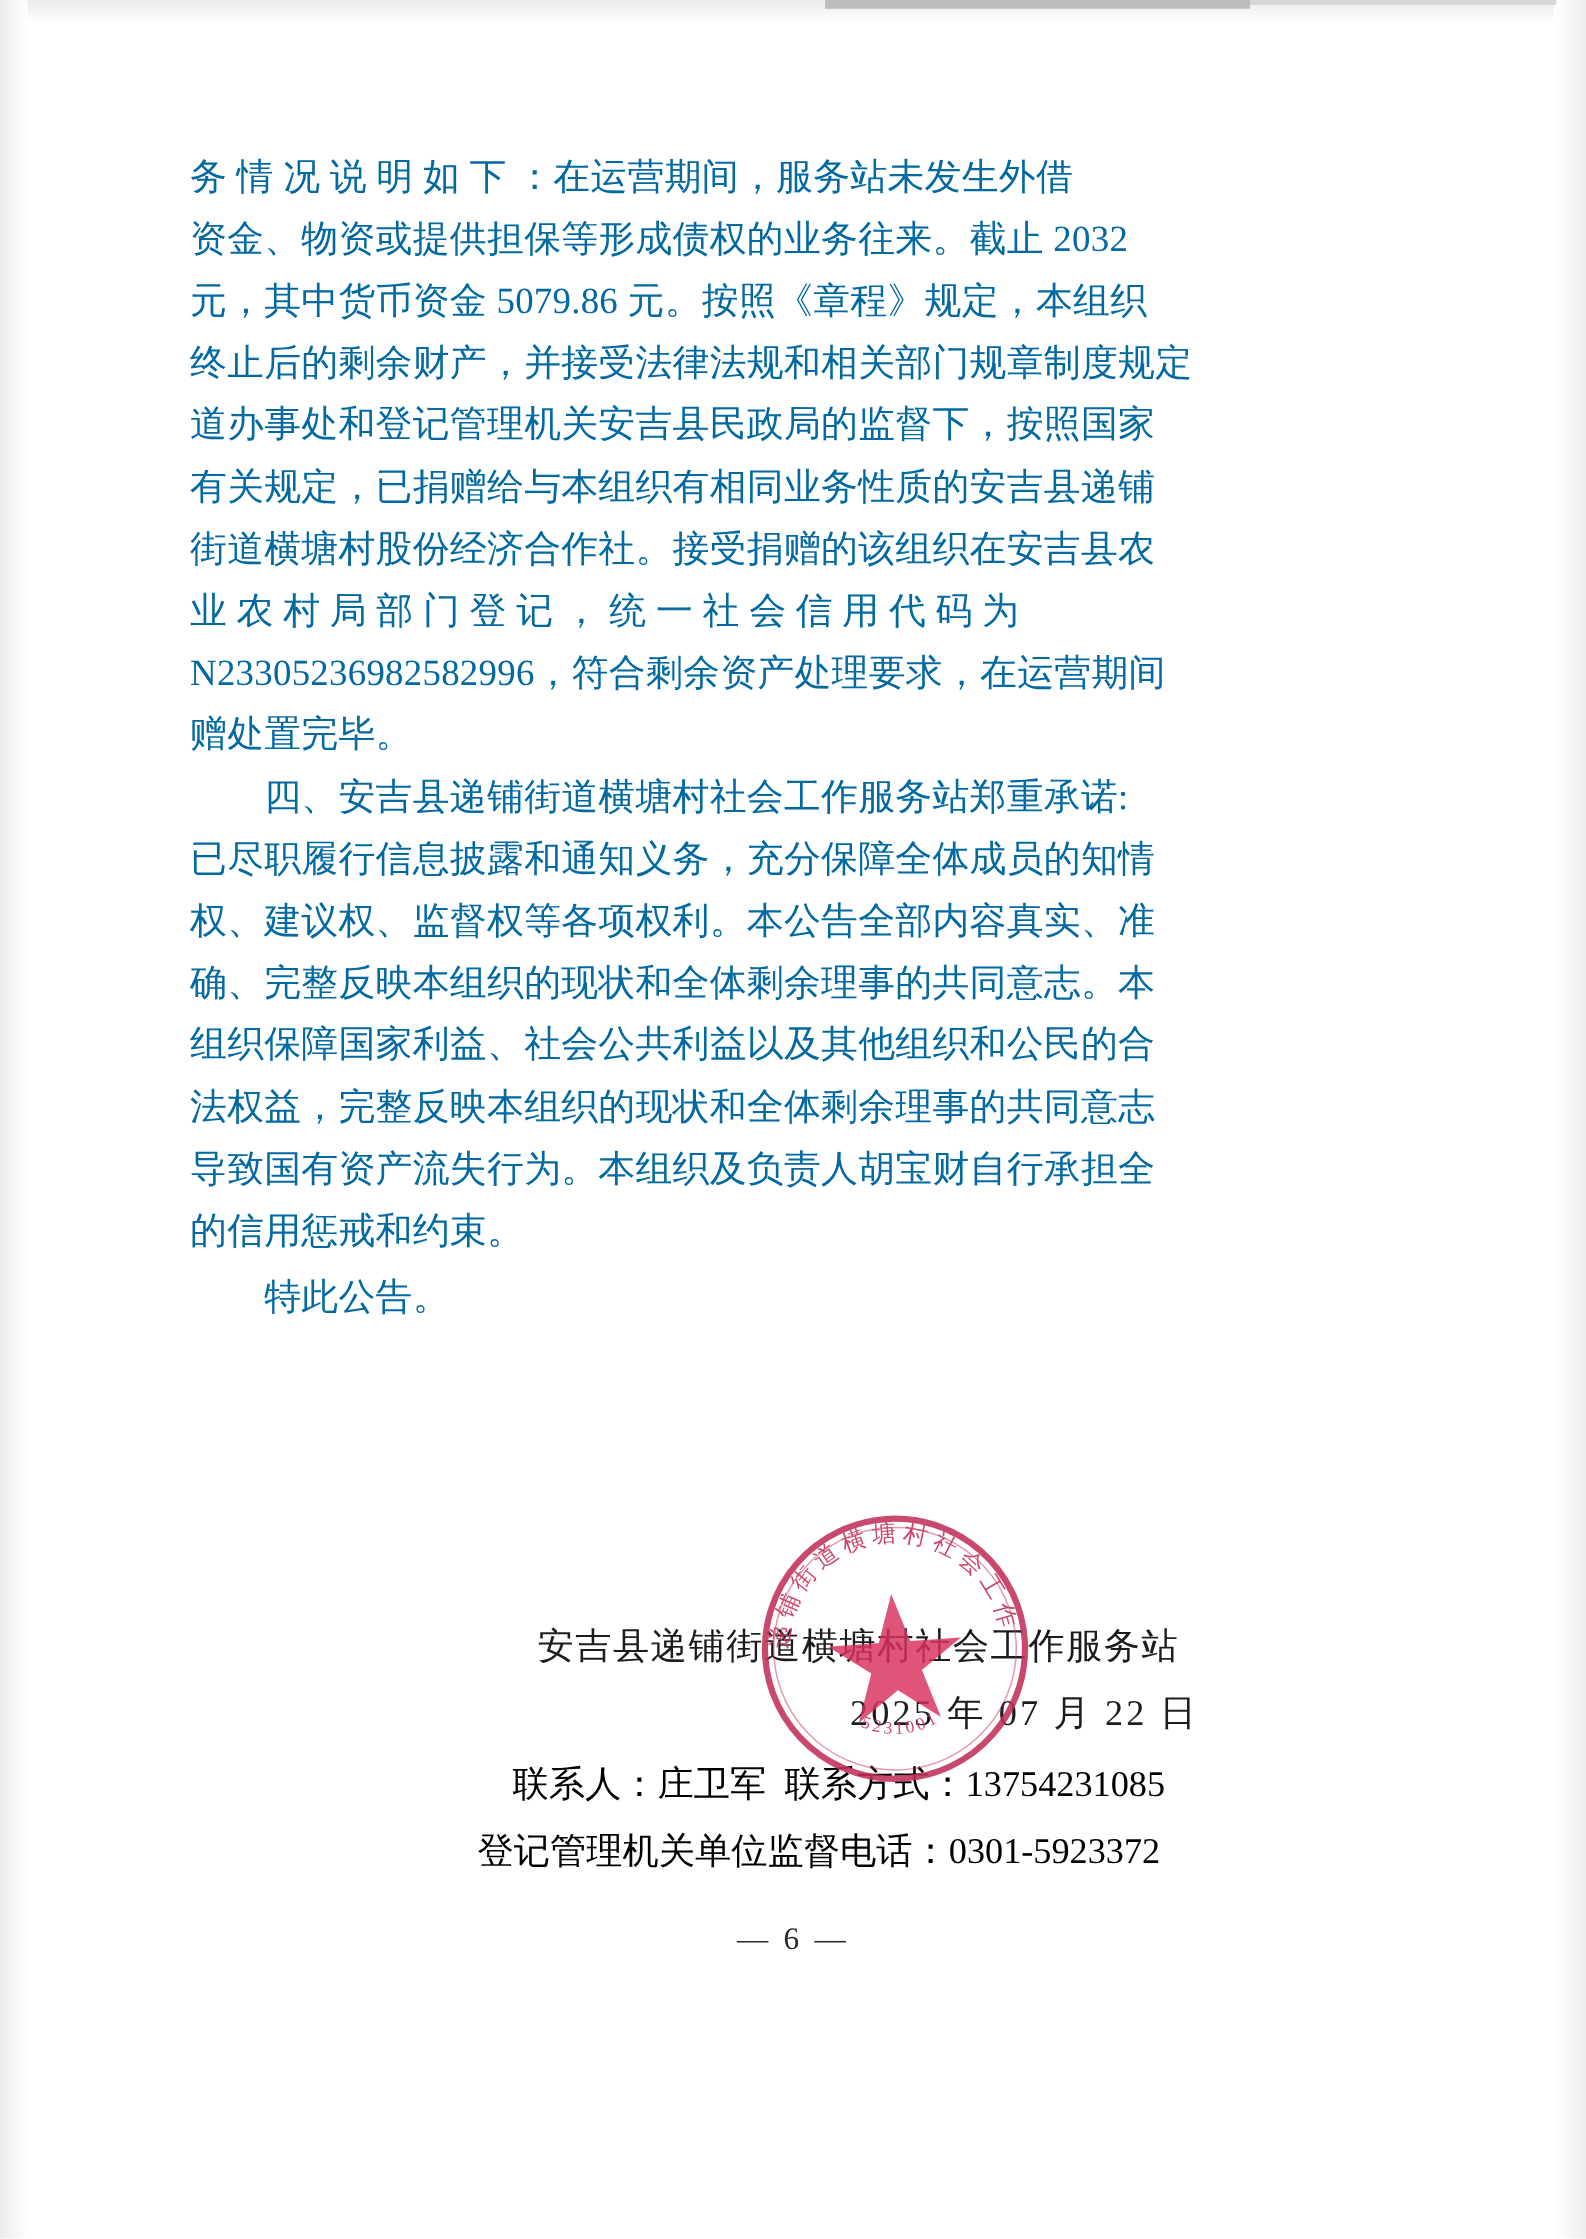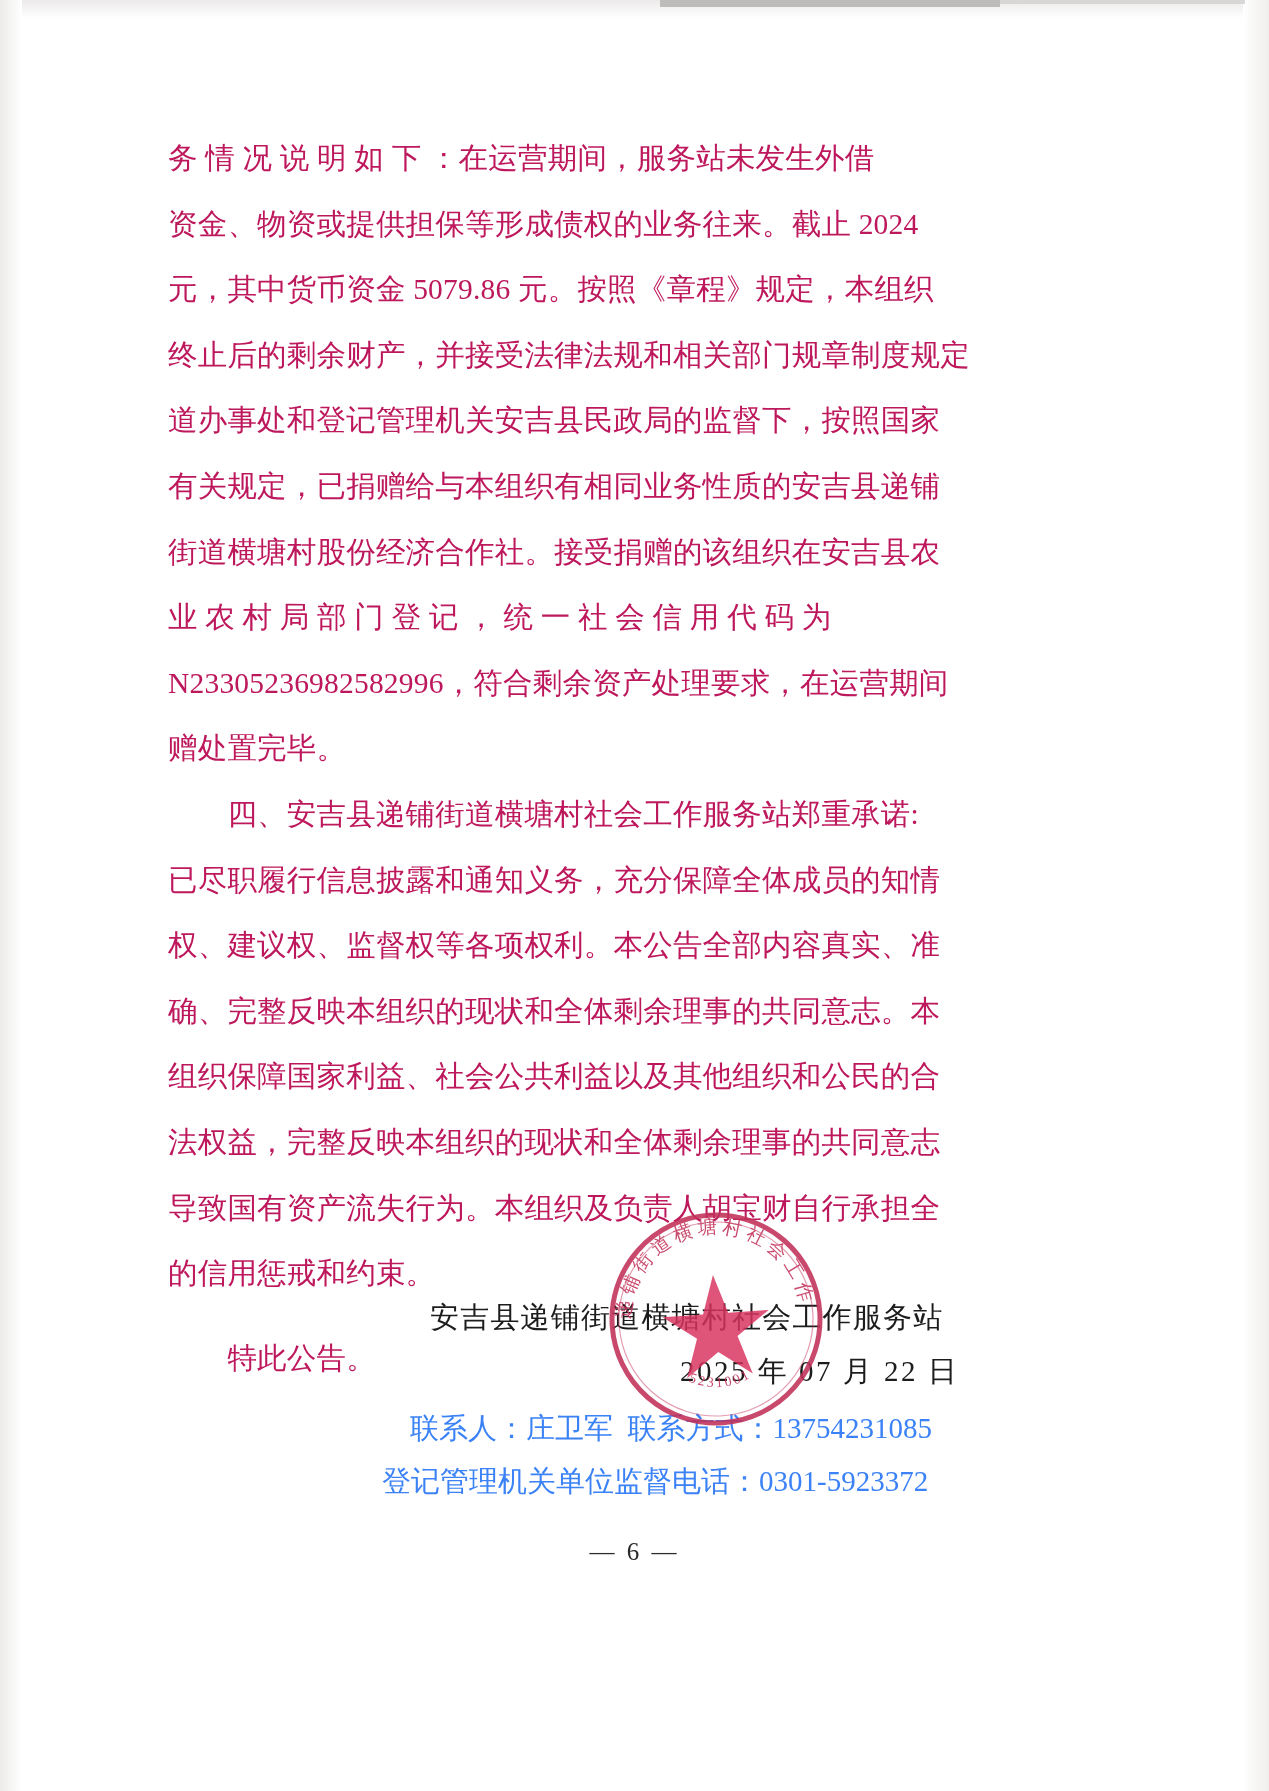--- a/index.html
+++ b/index.html
@@ -55,22 +55,22 @@
 
   .content {
     position: absolute;
     left: 152px;
     top: 118px;
     width: 800px;
   }
 
   p.body-line,
   p.para {
-    margin: 16px;
-    color: #be185d;
+    margin: 0;
+    color: #0369a1;
     font-size: 29.5px;
     line-height: 49.6px;
     letter-spacing: 0.2px;
     white-space: pre;
   }
 
   
   .tracked-1 { letter-spacing: 9.5px; }
   .tracked-2 { letter-spacing: 12.5px; }
   .tracked-3 { letter-spacing: 1.6px; }
@@ -102,21 +102,21 @@
   }
 
   .contact-block {
     position: absolute;
     left: 382px;
     top: 1402px;
     width: 580px;
   }
   .contact-line {
     margin: 0;
-    color: #3b82f6;
+    color: #000000;
     font-size: 29px;
     line-height: 53px;
     white-space: pre;
   }
   .contact-line.indented { margin-left: 28px; }
 
   
   .seal {
     position: absolute;
     left: 600px;
@@ -147,21 +147,21 @@
   <div class="scan-edge-top"></div>
   <div class="scan-edge-left"></div>
   <div class="scan-edge-right"></div>
   <div class="scan-nick"></div>
   <div class="scan-nick2"></div>
 
   <div class="content">
 
     <div>
       <p class="body-line tracked-1">务 情 况 说 明 如 下 ：在运营期间，服务站未发生外借</p>
-      <p class="body-line tracked-5">资金、物资或提供担保等形成债权的业务往来。截止 2024</p>
+      <p class="body-line tracked-5">资金、物资或提供担保等形成债权的业务往来。截止 2032</p>
       <p class="body-line tracked-5">元，其中货币资金 5079.86 元。按照《章程》规定，本组织</p>
       <p class="body-line tracked-5">终止后的剩余财产，并接受法律法规和相关部门规章制度规定</p>
       <p class="body-line tracked-5">道办事处和登记管理机关安吉县民政局的监督下，按照国家</p>
       <p class="body-line tracked-5">有关规定，已捐赠给与本组织有相同业务性质的安吉县递铺</p>
       <p class="body-line tracked-5">街道横塘村股份经济合作社。接受捐赠的该组织在安吉县农</p>
       <p class="body-line tracked-2">业 农 村 局 部 门 登 记 ， 统 一 社 会 信 用 代 码 为</p>
       <p class="body-line tracked-5">N23305236982582996，符合剩余资产处理要求，在运营期间</p>
       <p class="body-line tracked-5">赠处置完毕。</p>
     </div>
 

